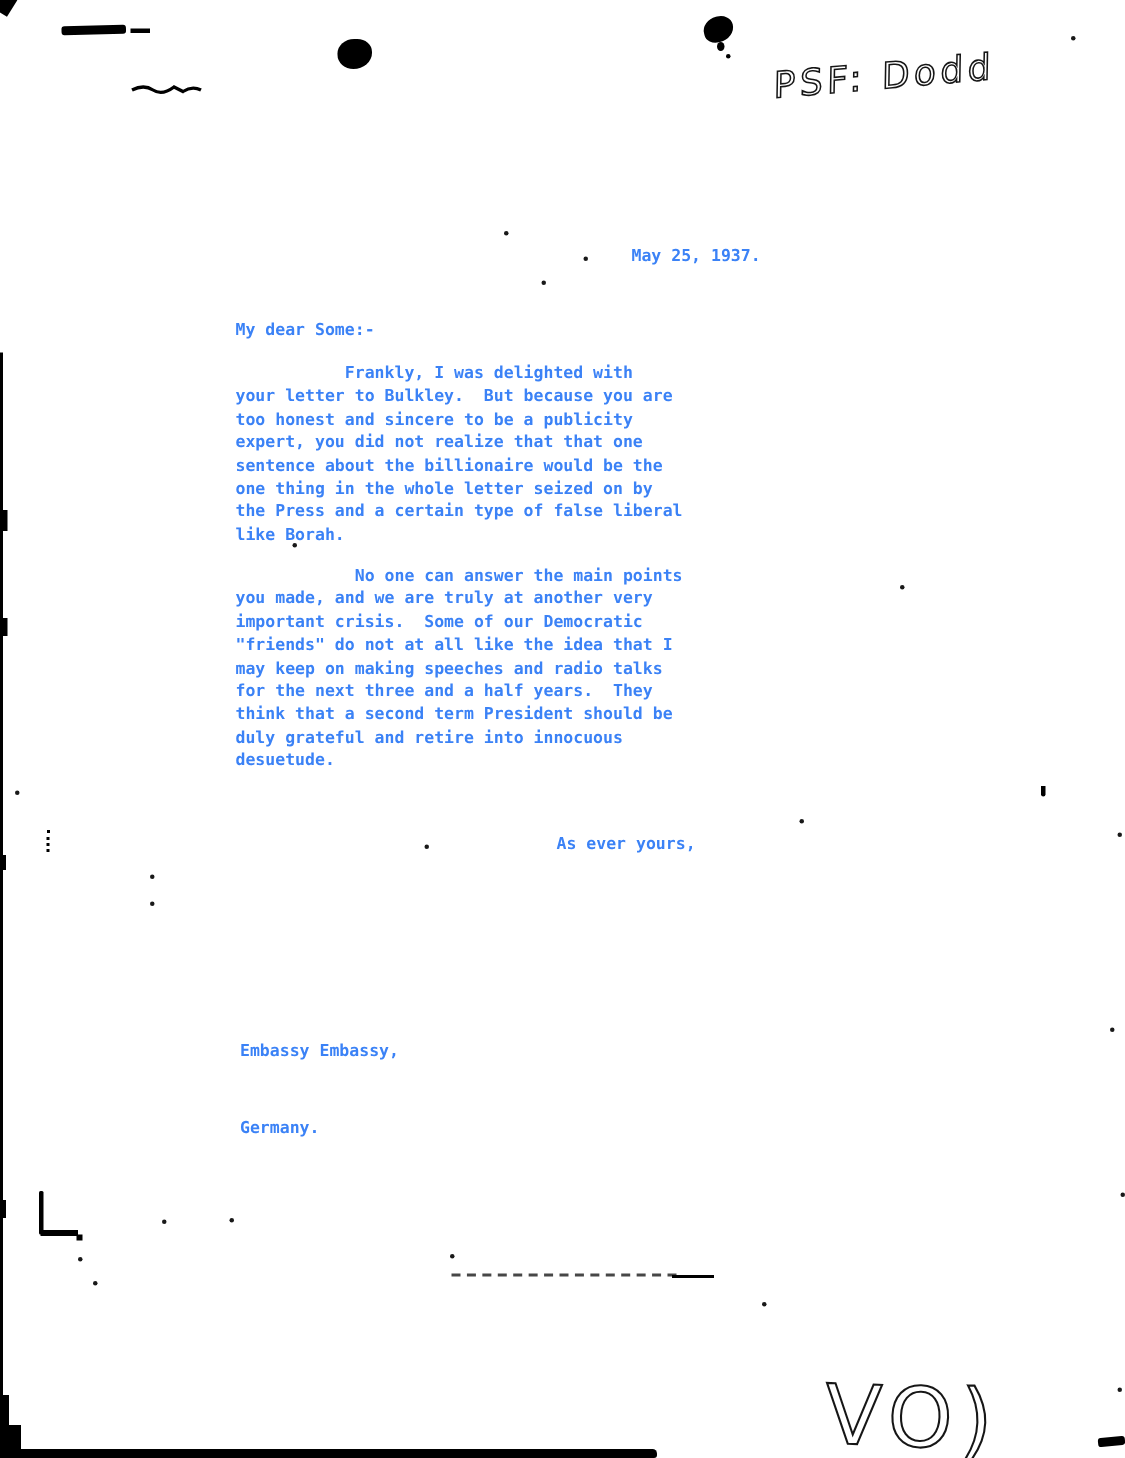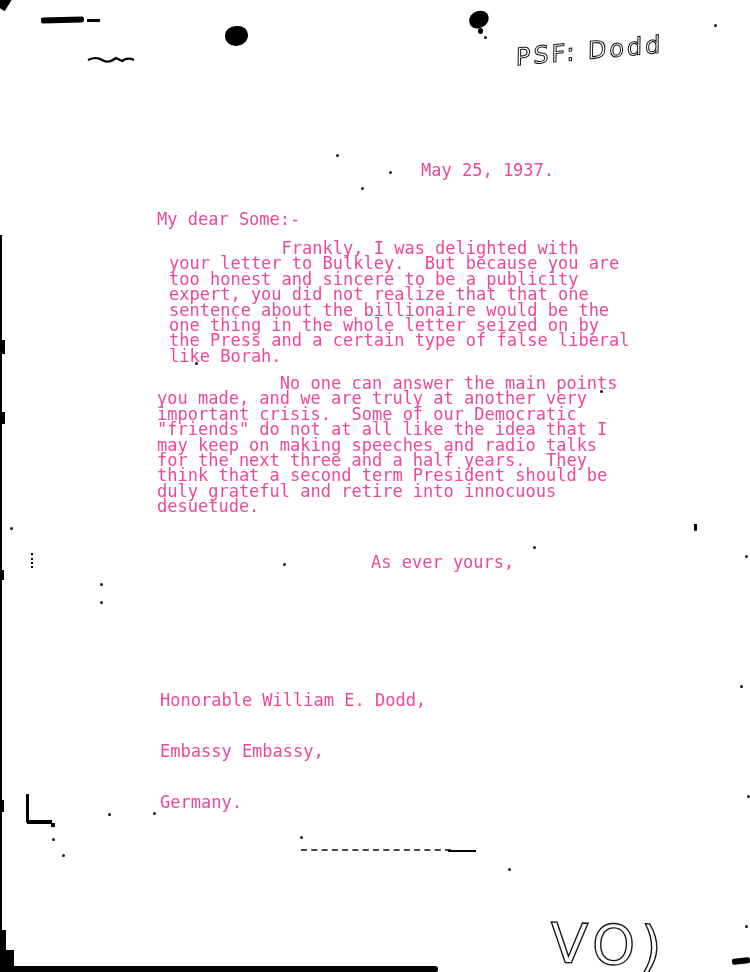--- a/index.html
+++ b/index.html
@@ -8,30 +8,30 @@
     width: 750px;
     height: 972px;
     background: #ffffff;
     overflow: hidden;
     font-family: "DejaVu Sans Mono", monospace;
     color: #121212;
   }
   
   .typed {
     position: absolute;
-    font-size: 17px;
+    font-size: 11px;
     line-height: 15.4px;
-    font-weight: normal;
+    font-weight: bold;
     white-space: pre;
-    color: #ec4899;
+    color: #3b82f6;
     letter-spacing: 0;
   }
   .date        { left: 421px; top: 163px; }
   .salutation  { left: 157px; top: 212px; }
-  .para-1      { left: 157px; top: 241px; margin-left: 12px; }
+  .para-1      { left: 157px; top: 241px; }
   .para-2      { left: 157px; top: 376px; }
   .closing     { left: 371px; top: 555px; }
   .address     { left: 160px; top: 658px; line-height: 17px; }
 
   
   .hand { position: absolute; }
   .hand text {
     font-family: "DejaVu Sans", sans-serif;
     fill: none;
     stroke: #161616;
@@ -142,21 +142,20 @@
 important crisis.  Some of our Democratic
 "friends" do not at all like the idea that I
 may keep on making speeches and radio talks
 for the next three and a half years.  They
 think that a second term President should be
 duly grateful and retire into innocuous
 desuetude.</div>
   <div class="typed closing">As ever yours,</div>
 
   <div class="typed address">
-    <div>Honorable William E. Dodd,</div>
     <div>Embassy Embassy,</div>
     <div>Germany.</div>
   </div>
 
   <svg class="hand hand-vo" width="140" height="85">
     <text x="4" y="54" transform="rotate(2 60 40)">VO)</text>
   </svg>
 
 </div>
 

